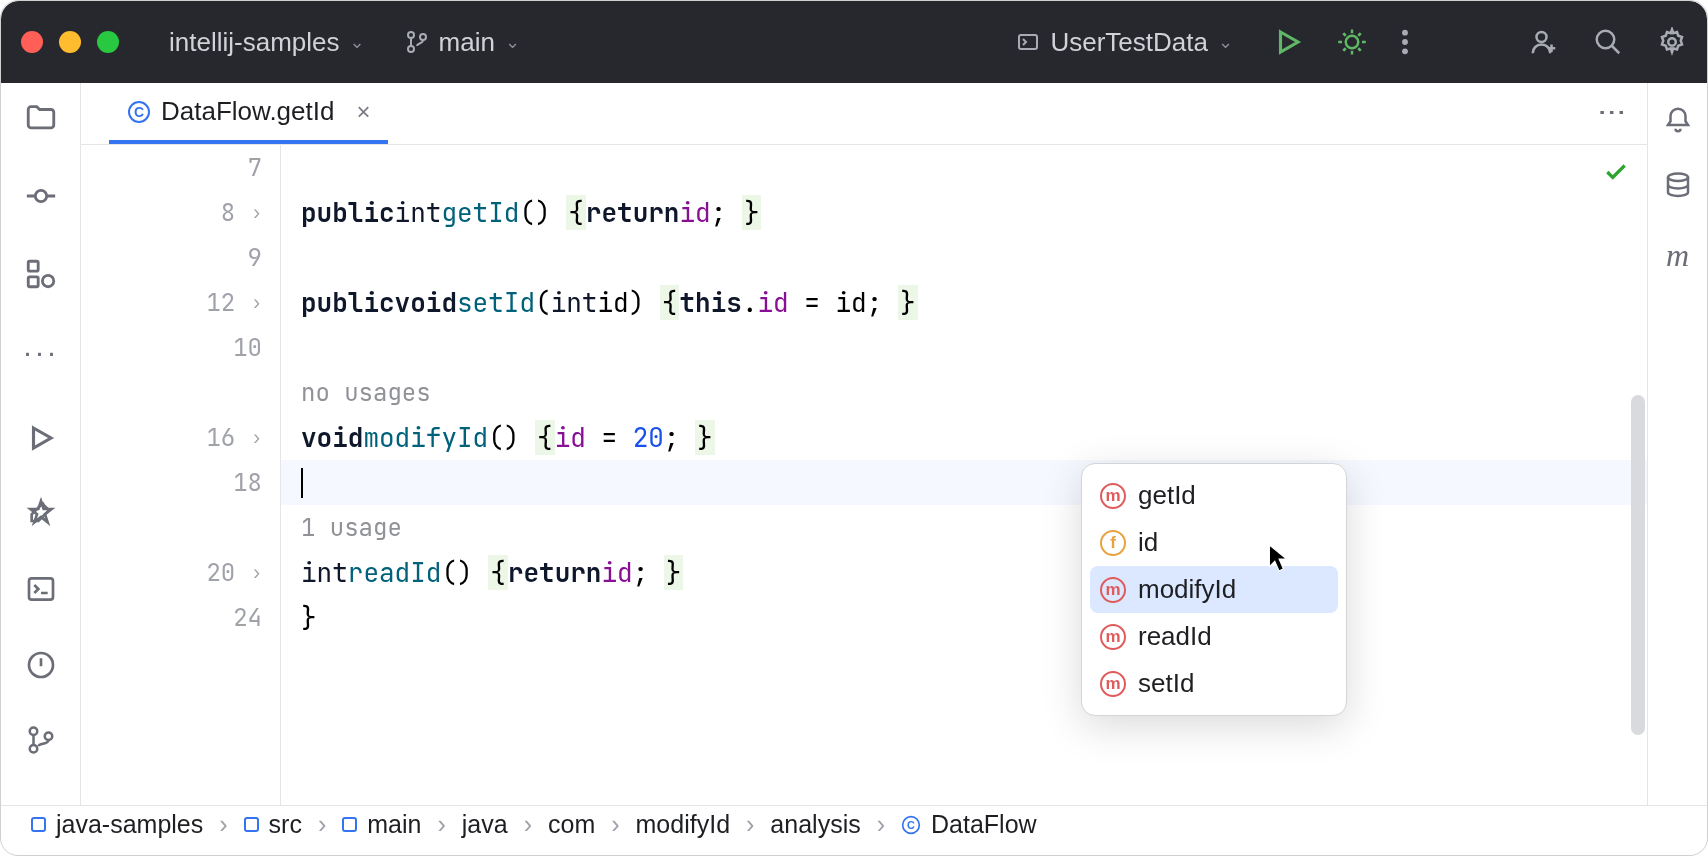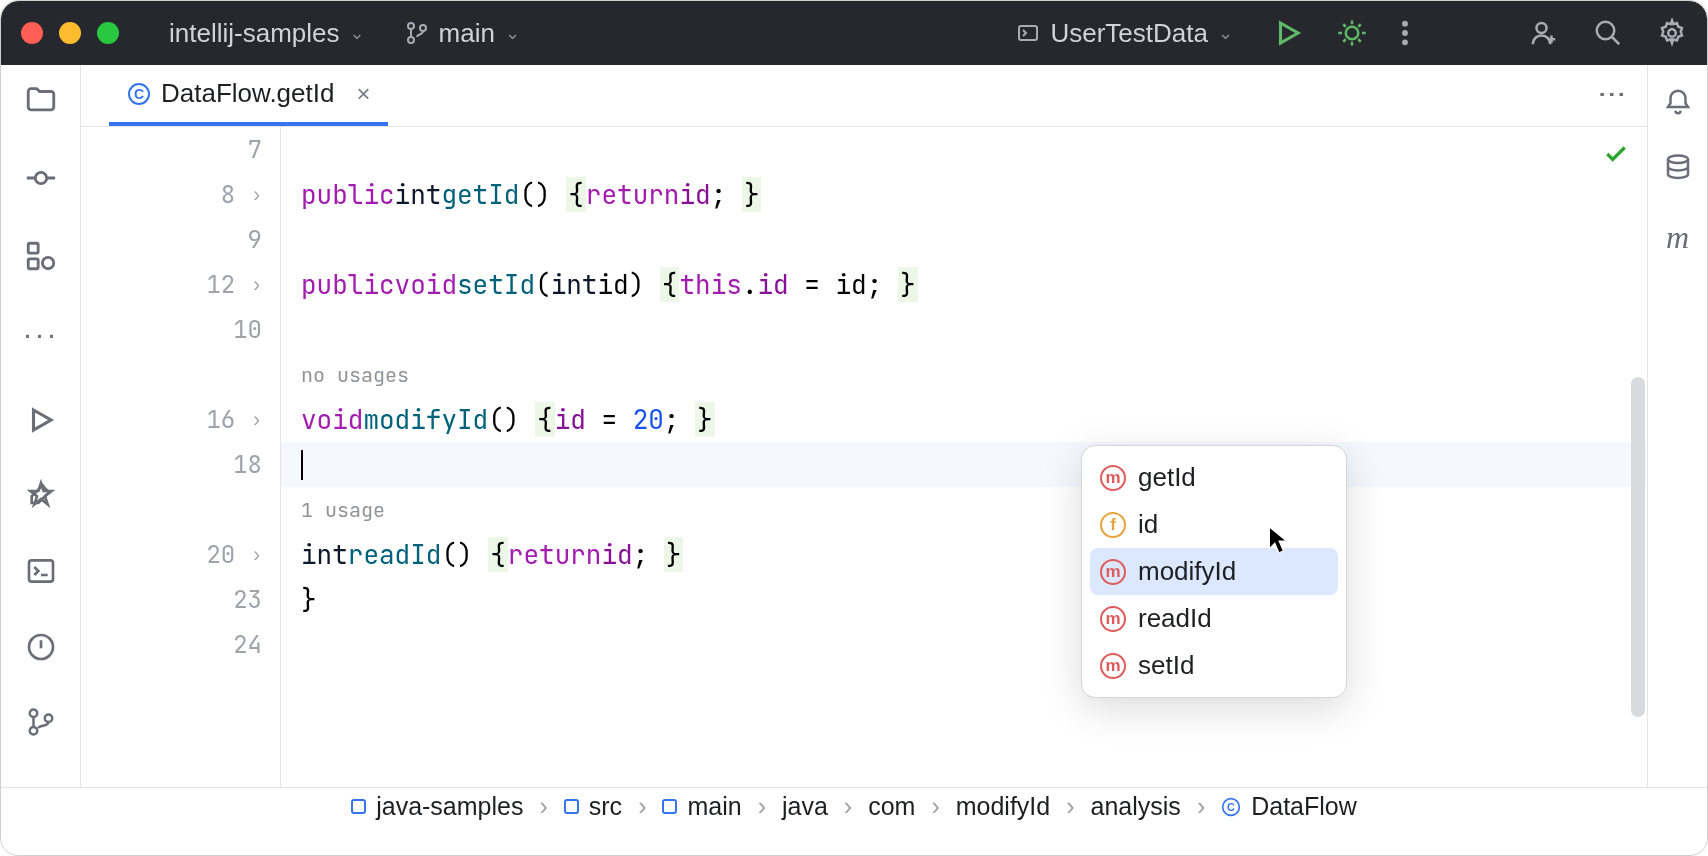--- a/index.html
+++ b/index.html
@@ -5,21 +5,21 @@
 * { margin:0; padding:0; box-sizing:border-box; }
 body {
   width:1708px; height:856px;
   font-family:-apple-system, BlinkMacSystemFont, "Segoe UI", Arial, sans-serif;
   background:#fff;
   overflow:hidden;
   border-radius:18px;
   border:1px solid #d0d0d0;
 }
 .title-bar {
-  height:64px;
+  height:82px;
   background:#27282e;
   display:flex;
   align-items:center;
   padding:0 20px;
   color:#d0d2d8;
   font-size:26px;
   border-top-left-radius:18px;
   border-top-right-radius:18px;
 }
 .traffic { display:flex; gap:16px; margin-right:40px; }
@@ -48,42 +48,42 @@
 }
 .tab-close { color:#7a7c84; margin-left:12px; font-size:24px; cursor:pointer; }
 .tab-more { margin-left:auto; margin-right:20px; color:#6b6d77; cursor:pointer; font-size:28px; letter-spacing:2px; transform:rotate(90deg);}
 .editor-body { flex:1; display:flex; position:relative; overflow:hidden;}
 .gutter { width:200px; border-right:1px solid #e5e5e8; padding-top:0; }
 .gline { display:flex; height:45px; align-items:center; justify-content:flex-end; padding-right:18px; gap:16px; color:#a0a2aa; font-size:24px; font-family:"JetBrains Mono", monospace;}
 .fold { color:#a0a2aa; font-size:18px; }
 .code { flex:1; font-family:"JetBrains Mono", Menlo, monospace; font-size:26px; padding-top:0; position:relative; }
 .line { height:45px; display:flex; align-items:center; padding-left:20px; white-space:pre;}
 .line.cur { background:#f5f8fe; }
-.kw { color:#a21caf; }
+.kw { color:#0f172a;font-weight:bold; }
 .ty { color:#0f172a; }
 .mn { color:#00627a; }
 .fd { color:#871094; }
 .nm { color:#1750eb; }
 .br { background:#edf7e8; padding:0 2px; }
-.hint { color:#909298; font-size:20px; padding-left:20px; }
+.hint { color:#909298; font-size:24px; padding-left:20px; }
 .caret { display:inline-block; width:2px; height:30px; background:#000; vertical-align:middle; }
 .checkmark { position:absolute; top:14px; right:18px; color:#2ca52c; }
 .scrollbar { position:absolute; right:2px; top:250px; height:340px; width:14px; background:#d9dade; border-radius:7px; }
 .popup {
   position:absolute; left:1000px; top:380px; width:266px;
   background:#fff; border:1px solid #d4d5d8; border-radius:14px;
   box-shadow:0 10px 40px rgba(0,0,0,0.15); padding:8px 0; z-index:10;
 }
 .pitem { display:flex; align-items:center; gap:12px; padding:8px 18px; font-size:26px; color:#1e1f22; cursor:pointer; }
 .pitem.sel { background:#dbe8ff; border-radius:8px; margin:0 8px; padding:8px 10px;}
 .picon { width:26px; height:26px; border-radius:50%; display:flex; align-items:center; justify-content:center; font-size:17px; font-weight:bold; }
 .picon.m { border:2px solid #e05b5b; color:#e05b5b; }
 .picon.f { border:2px solid #e8a33d; color:#e8a33d; }
 .cursor-arrow { position:absolute; left:1186px; top:460px; z-index:11; }
-.status { height:38px; border-top:1px solid #e5e5e8; display:flex; align-items:center; padding:0 30px; font-size:25px; color:#1e1f22; gap:8px;justify-content:center;}
+.status { height:38px; border-top:1px solid #e5e5e8; display:flex; align-items:center; padding:0 30px; font-size:25px; color:#1e1f22; gap:8px;}
 .crumb { display:flex; align-items:center; gap:10px; }
 .crumb .sep { color:#a0a2aa; margin:0 6px; }
 .sq { width:15px; height:15px; border:2px solid #3574f0; border-radius:3px; display:inline-block; }
 .status-right { margin-left:auto; display:flex; gap:34px; align-items:center; }
 svg { display:block; }
 </style>
 </head>
 <body>
 
 <div class="title-bar">
@@ -224,23 +224,20 @@
             <span>16</span>
             <span class="fold">›</span>
           </div>
         <div class="gline">
             <span>18</span>
           </div>
         <div class="gline"></div>
         <div class="gline">
             <span>20</span>
             <span class="fold">›</span>
-          </div>
-        <div class="gline">
-            <span>23</span>
           </div>
         <div class="gline">
             <span>24</span>
           </div>
       </div>
 
       <div class="code">
         <div class="line"></div>
         <div class="line">    <span class="kw">public</span> <span class="ty">int</span> <span class="mn">getId</span>() <span class="br">{</span> <span class="kw">return</span> <span class="fd">id</span>; <span class="br">}</span></div>
         <div class="line"></div>

